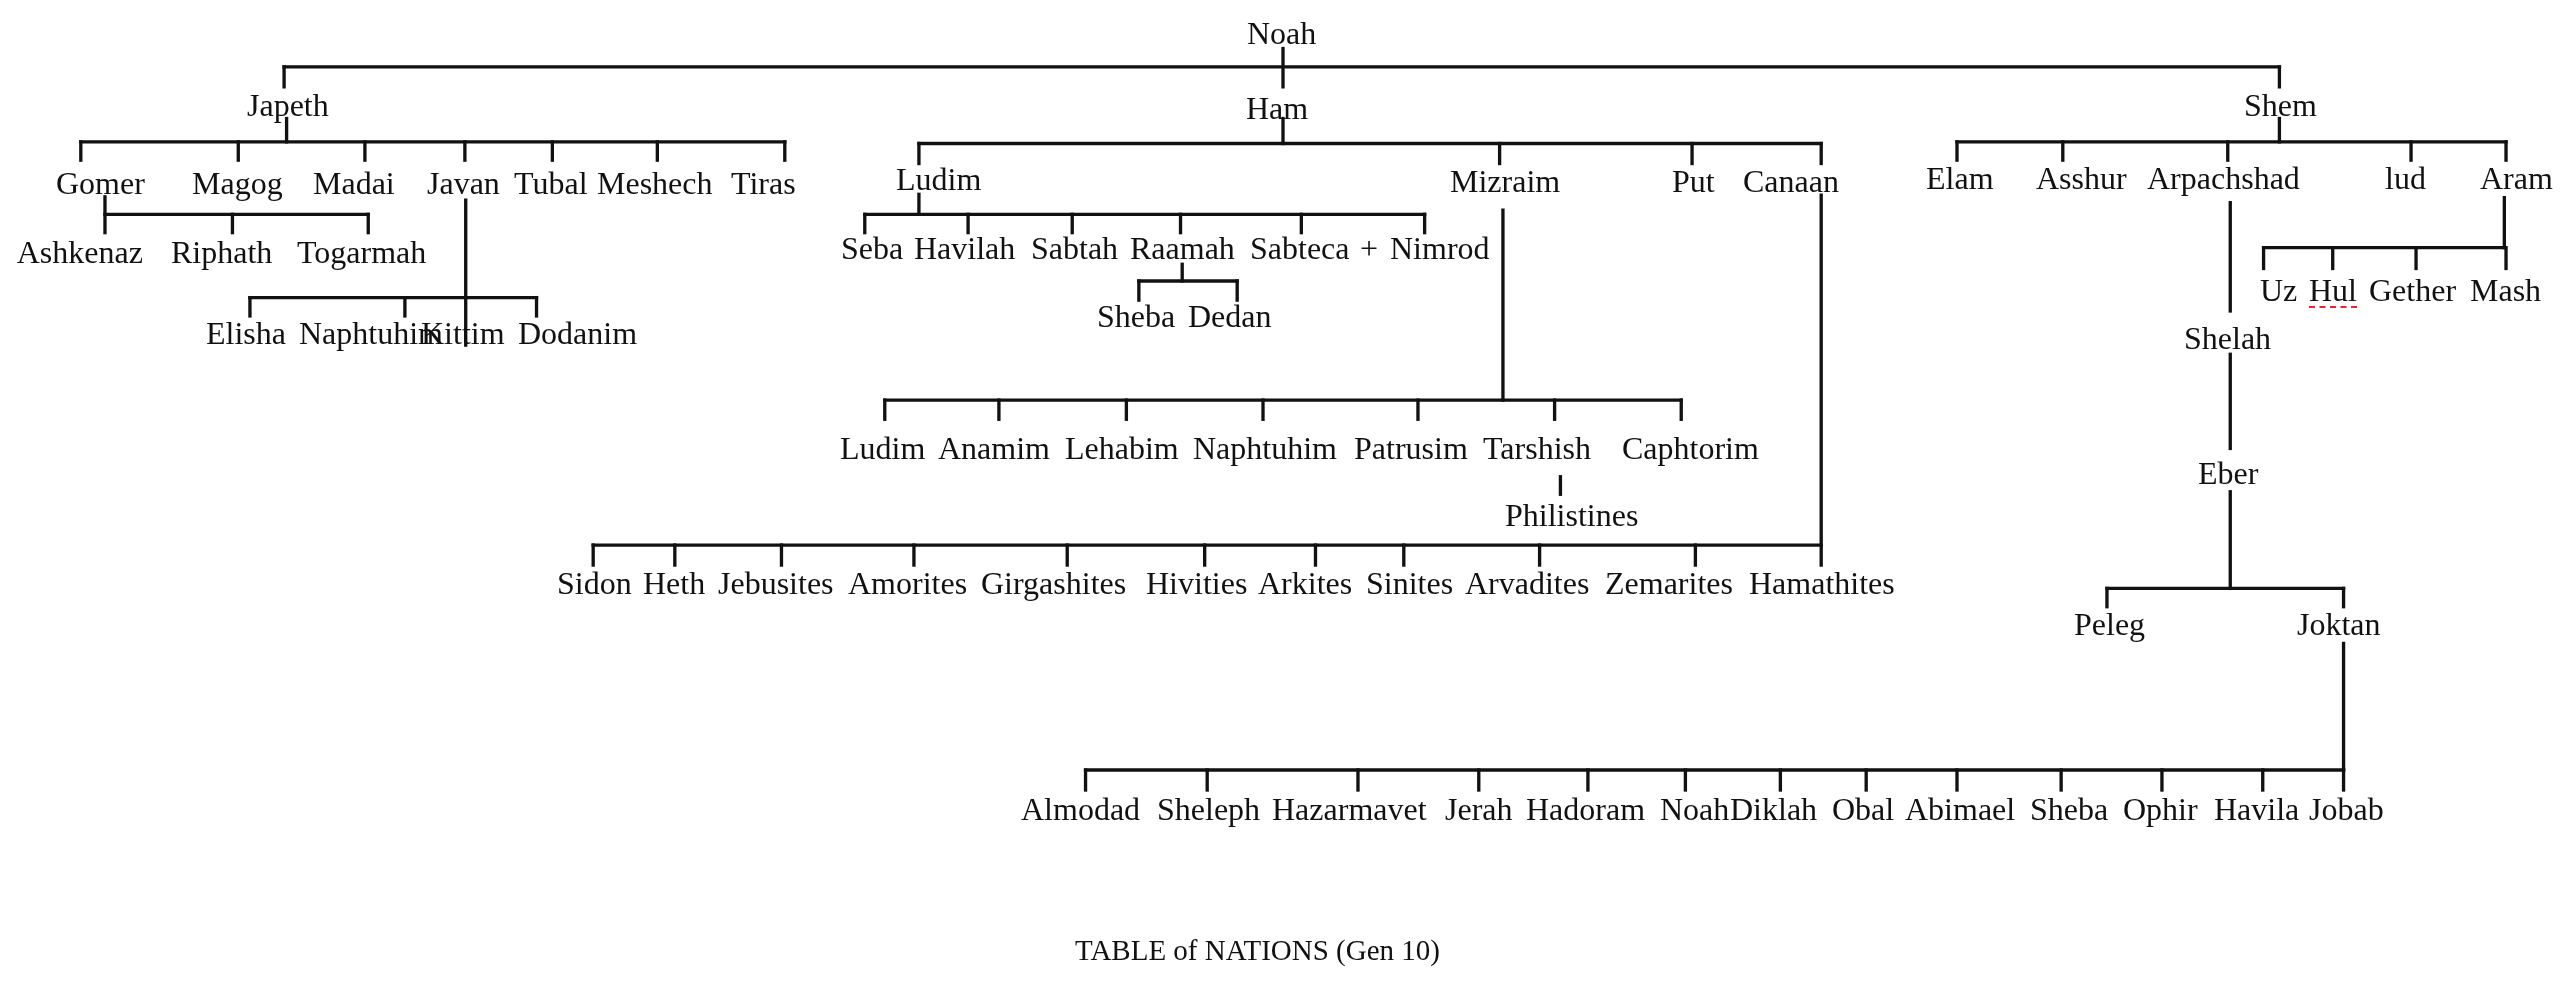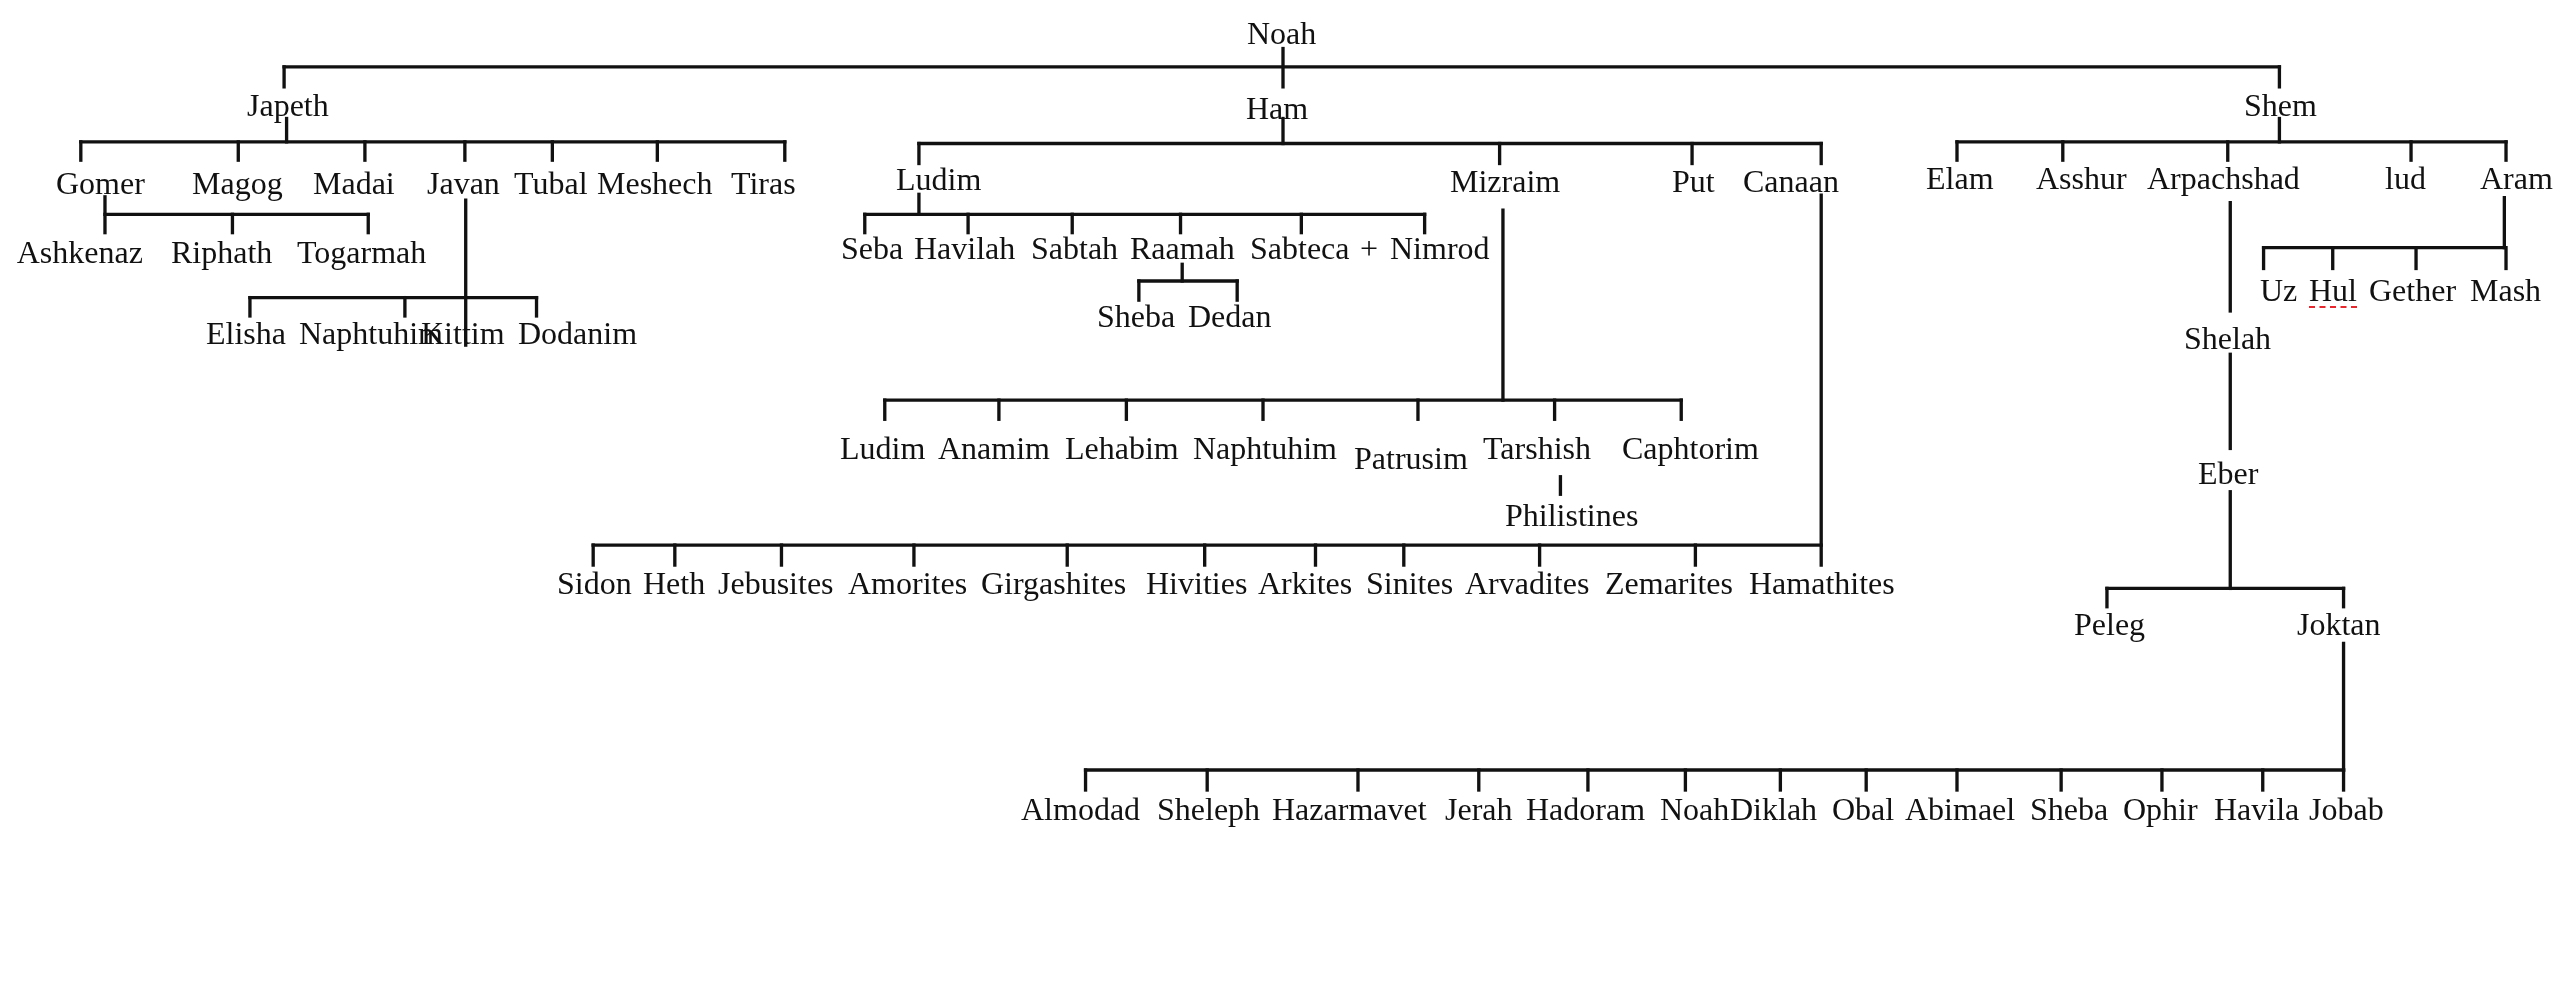--- a/index.html
+++ b/index.html
@@ -141,21 +141,21 @@
       <div class="node" style="left: 1130px; top: 232px;">Raamah</div>
       <div class="node" style="left: 1250px; top: 232px;">Sabteca</div>
       <div class="node" style="left: 1360px; top: 232px;">+</div>
       <div class="node" style="left: 1390px; top: 232px;">Nimrod</div>
       <div class="node" style="left: 1097px; top: 300px;">Sheba</div>
       <div class="node" style="left: 1188px; top: 300px;">Dedan</div>
       <div class="node" style="left: 840px; top: 432px;">Ludim</div>
       <div class="node" style="left: 938px; top: 432px;">Anamim</div>
       <div class="node" style="left: 1065px; top: 432px;">Lehabim</div>
       <div class="node" style="left: 1193px; top: 432px;">Naphtuhim</div>
-      <div class="node" style="left: 1354px; top: 432px; margin-top: 10px;">Patrusim</div>
+      <div class="node" style="left: 1354px; top: 432px;">Patrusim</div>
       <div class="node" style="left: 1483px; top: 432px;">Tarshish</div>
       <div class="node" style="left: 1622px; top: 432px;">Caphtorim</div>
       <div class="node" style="left: 1505px; top: 499px;">Philistines</div>
       <div class="node" style="left: 557px; top: 567px;">Sidon</div>
       <div class="node" style="left: 643px; top: 567px;">Heth</div>
       <div class="node" style="left: 718px; top: 567px;">Jebusites</div>
       <div class="node" style="left: 848px; top: 567px;">Amorites</div>
       <div class="node" style="left: 981px; top: 567px;">Girgashites</div>
       <div class="node" style="left: 1146px; top: 567px;">Hivities</div>
       <div class="node" style="left: 1258px; top: 567px;">Arkites</div>
@@ -183,14 +183,15 @@
       <div class="node" style="left: 1526px; top: 793px;">Hadoram</div>
       <div class="node" style="left: 1660px; top: 793px;">Noah</div>
       <div class="node" style="left: 1730px; top: 793px;">Diklah</div>
       <div class="node" style="left: 1832px; top: 793px;">Obal</div>
       <div class="node" style="left: 1905px; top: 793px;">Abimael</div>
       <div class="node" style="left: 2030px; top: 793px;">Sheba</div>
       <div class="node" style="left: 2123px; top: 793px;">Ophir</div>
       <div class="node" style="left: 2214px; top: 793px;">Havila</div>
       <div class="node" style="left: 2309px; top: 793px;">Jobab</div>
     </div>
+  <div class="caption" id="caption" style="left: 1075px; top: 936px;">TABLE of NATIONS (Gen 10)</div>
 </div>
 
 
 </body></html>

